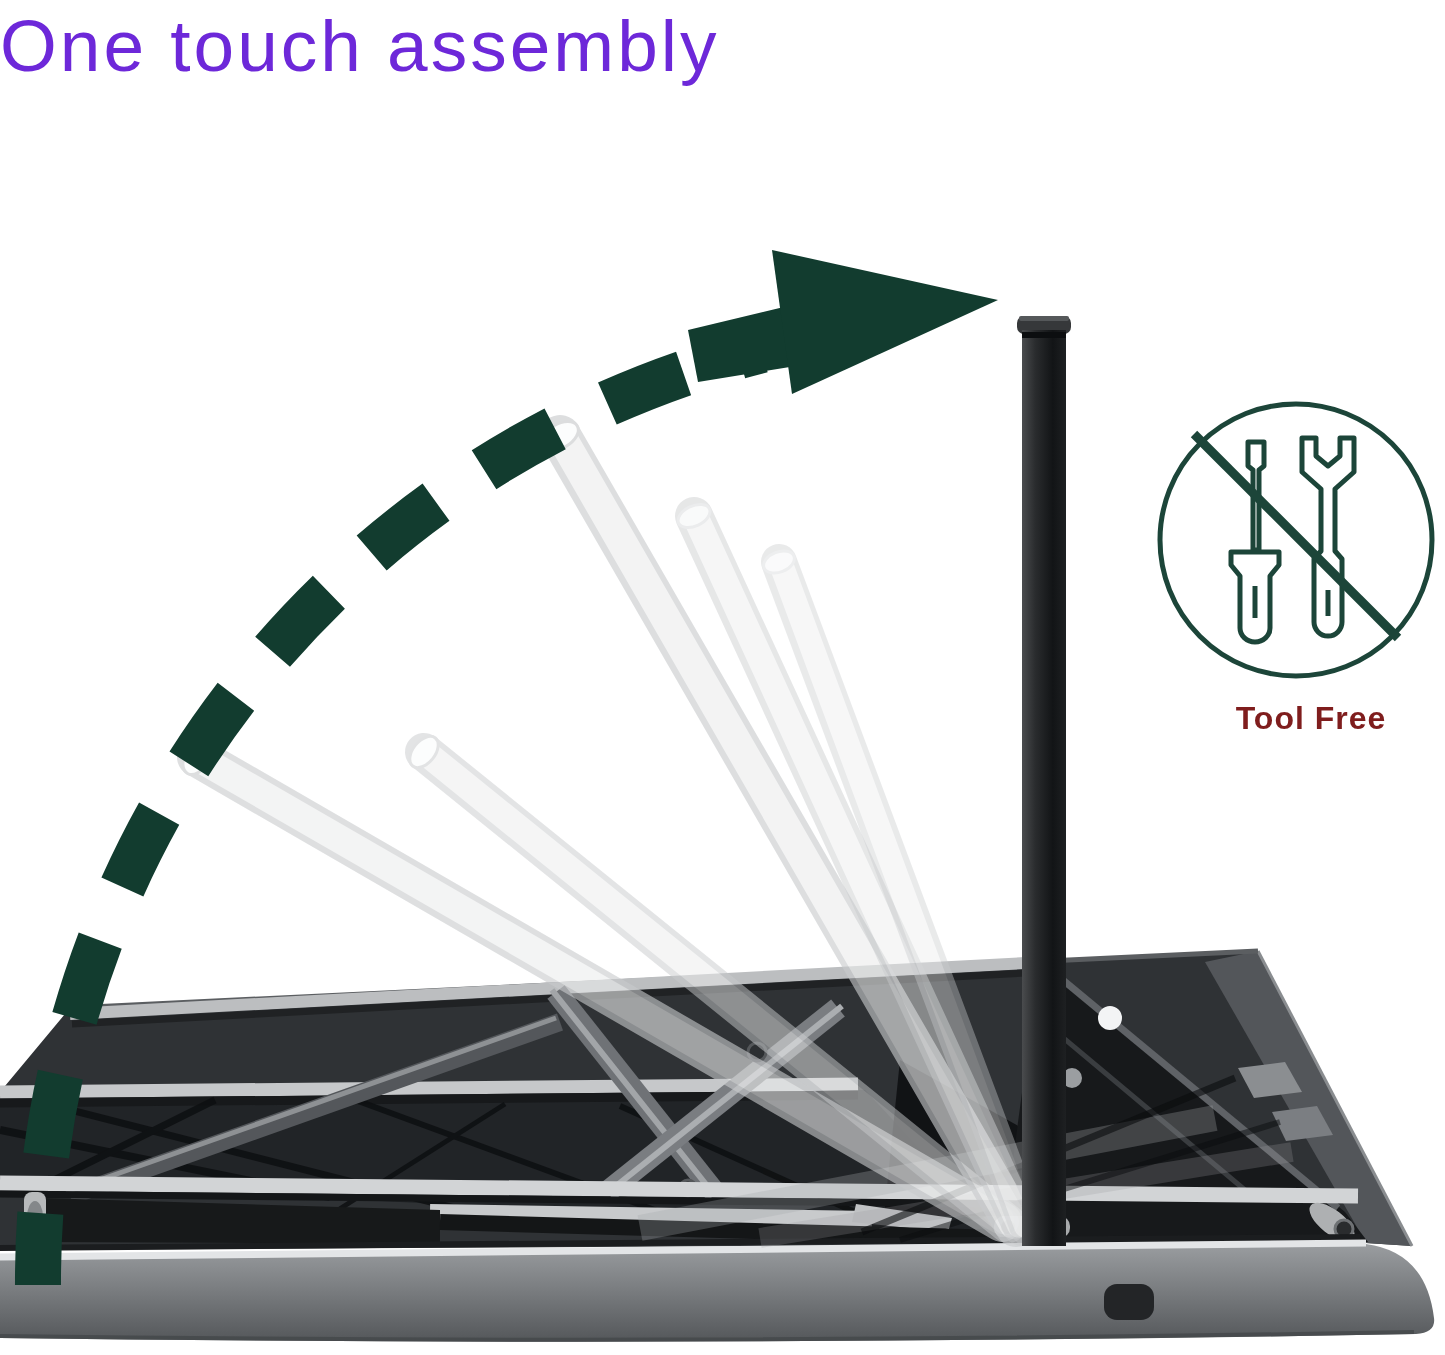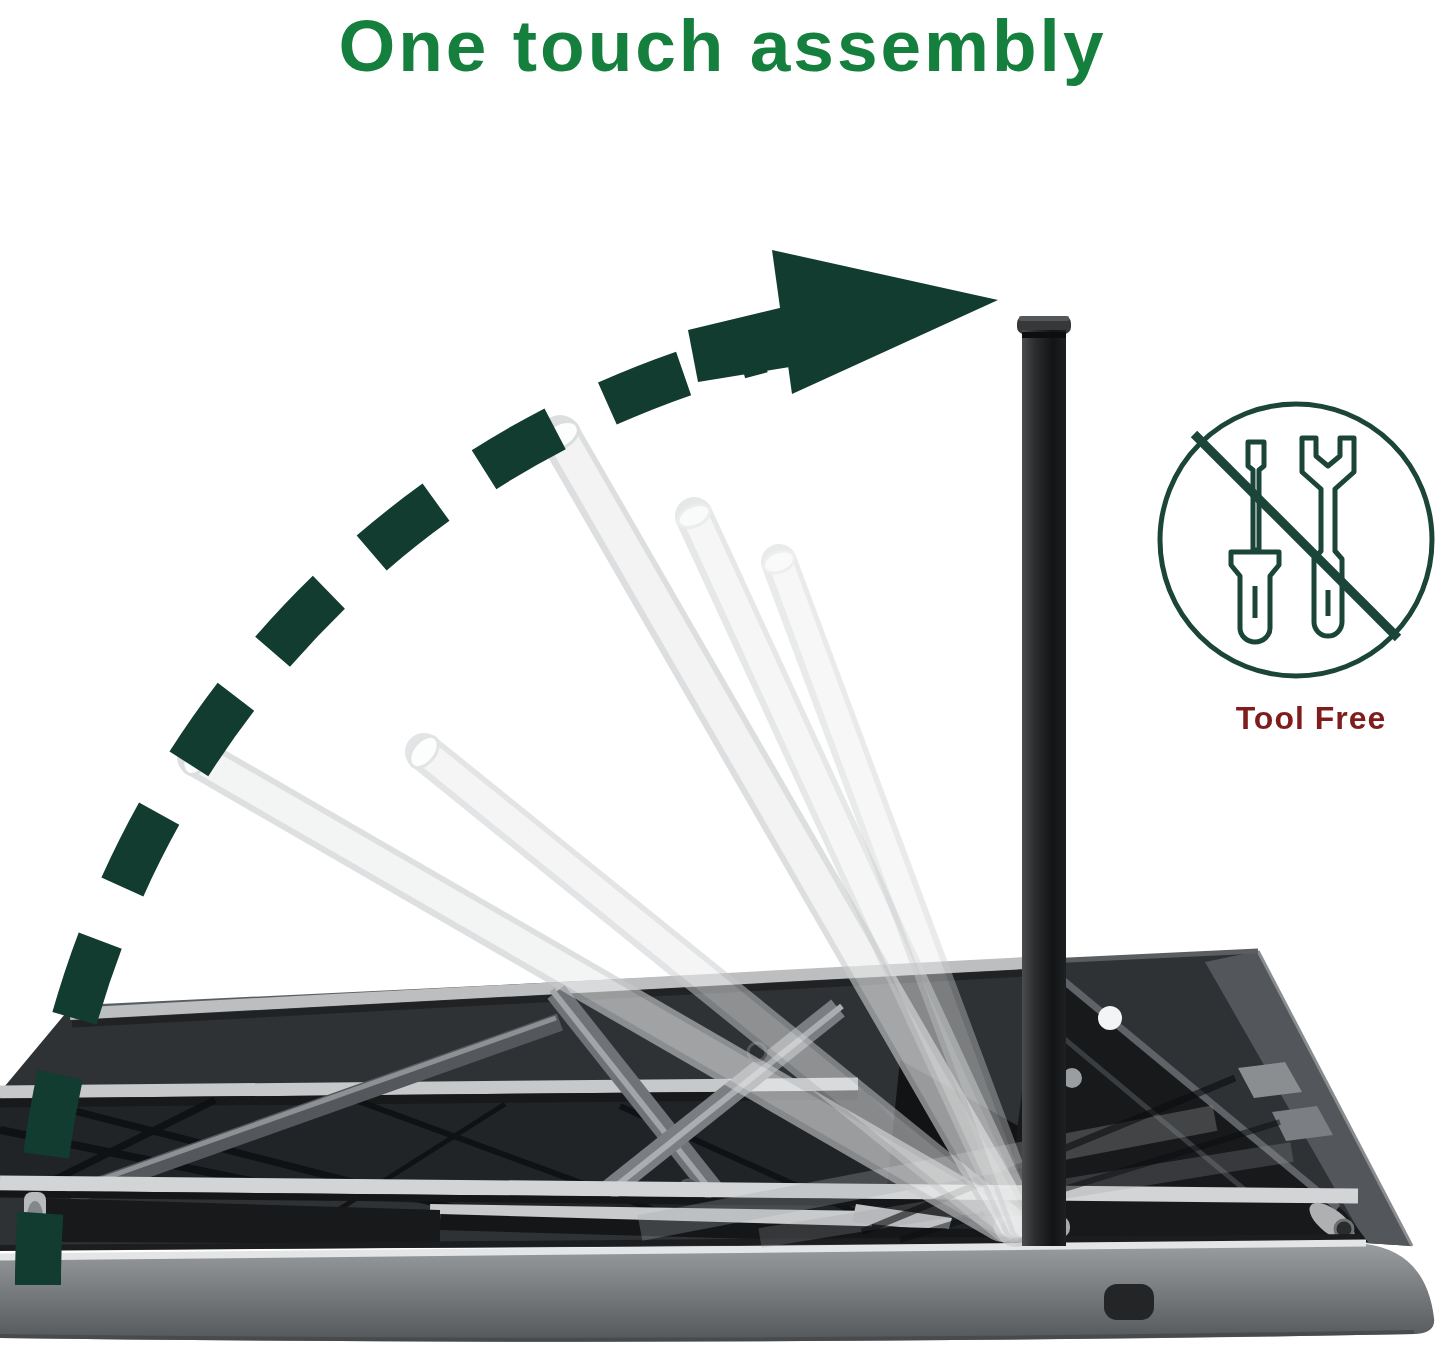--- a/index.html
+++ b/index.html
@@ -1,22 +1,22 @@
 <!DOCTYPE html>
 <html><head>
 <meta charset="utf-8">
 <style>
   html,body{margin:0;padding:0;background:#ffffff;}
   .canvas{
     position:relative;width:1445px;height:1355px;background:#ffffff;
     overflow:hidden;font-family:"Liberation Sans",sans-serif;
   }
   .title{
-    position:absolute;top:2px;left:0;width:100%;text-align:center;
-    font-size:73px;font-weight:700;letter-spacing:3px;color:#15803d;
+    position:absolute;top:2px;left:0;width:100%;text-align:left;
+    font-size:73px;font-weight:400;letter-spacing:3px;color:#6d28d9;
     margin:0;line-height:1.2;
   }
   .scene{position:absolute;left:0;top:0;}
   .toolfree{
     position:absolute;left:1146px;top:390px;width:300px;height:370px;
   }
   .toolfree svg{position:absolute;left:0;top:0;}
   .toolfree-label{
     position:absolute;left:15px;top:310px;width:100%;text-align:center;
     font-size:32px;font-weight:700;letter-spacing:1px;color:#7f1d1d;

